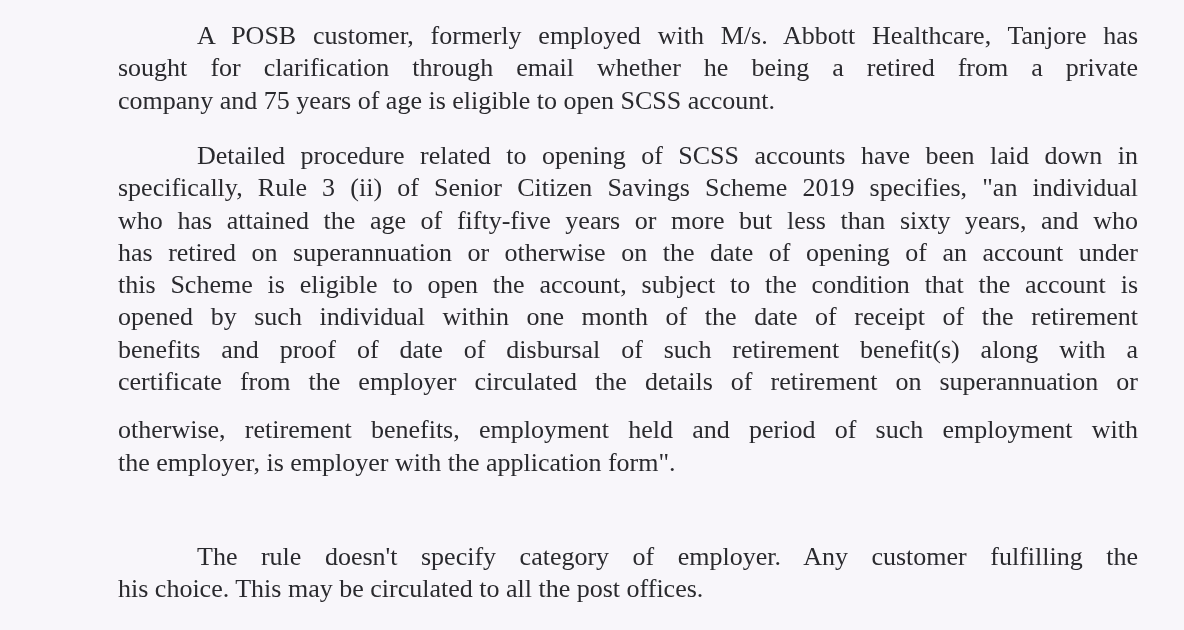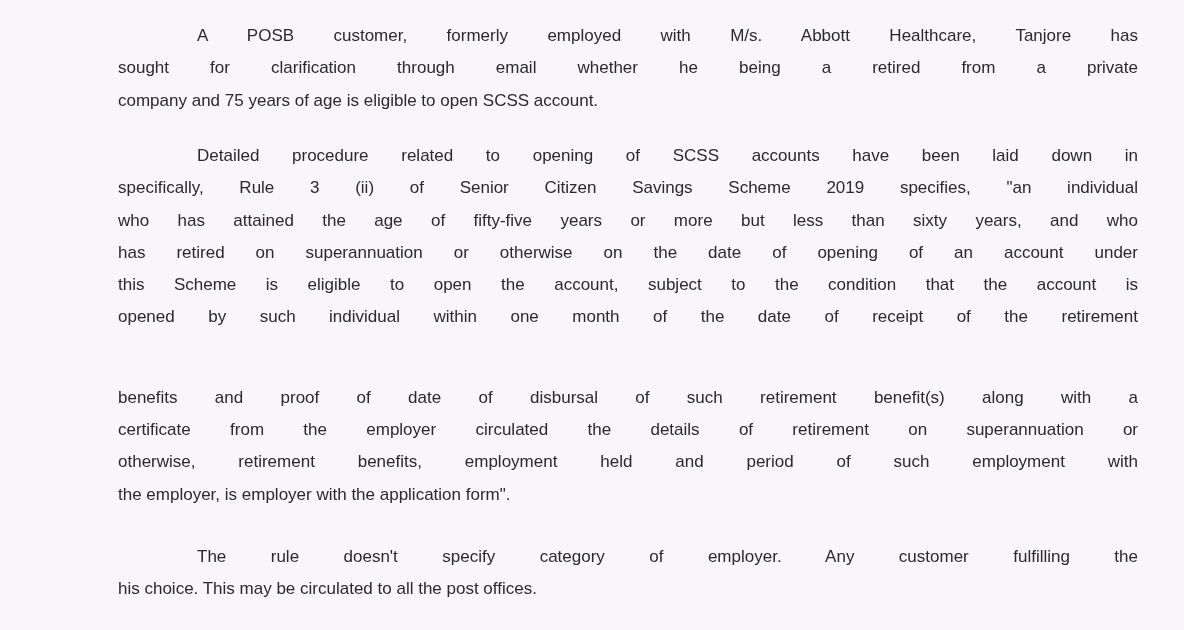--- a/index.html
+++ b/index.html
@@ -41,46 +41,46 @@
     .line.last {
       text-align-last: left;
     }
     .line.indent {
       padding-left: 79px;
     }
     .para1 { position: absolute; top: 20px; left: 39px; width: 1099px; }
     .para2 { position: absolute; top: 140px; left: 39px; width: 1099px; }
     .para3 { position: absolute; top: 541px; left: 39px; width: 1099px; }
     .p {
-      font-size: 17px;
+      font-size: 26px;
       line-height: 32.3px;
-      font-family: Liberation Sans, sans-serif;
+      font-family: Liberation Serif, serif;
     }
   </style>
 </head>
 <body>
 
 <div class="page">
 
   <div class="para para1 p">
     <span class="line indent" style="display: block;">A POSB customer, formerly employed with M/s. Abbott Healthcare, Tanjore has</span>
     <span class="line" style="display: block;">sought for clarification through email whether he being a retired from a private</span>
     <span class="line last" style="display: block;">company and 75 years of age is eligible to open SCSS account.</span>
   </div>
 
   <div class="para para2 p">
     <span class="line indent" style="display: block;">Detailed procedure related to opening of SCSS accounts have been laid down in</span>
     <span class="line" style="display: block;">specifically, Rule 3 (ii) of Senior Citizen Savings Scheme 2019 specifies, "an individual</span>
     <span class="line" style="display: block;">who has attained the age of fifty-five years or more but less than sixty years, and who</span>
     <span class="line" style="display: block;">has retired on superannuation or otherwise on the date of opening of an account under</span>
     <span class="line" style="display: block;">this Scheme is eligible to open the account, subject to the condition that the account is</span>
     <span class="line" style="display: block;">opened by such individual within one month of the date of receipt of the retirement</span>
-    <span class="line" style="display: block; margin-top: 48px;">benefits and proof of date of disbursal of such retirement benefit(s) along with a</span>
+    <span class="line" style="display: block;">benefits and proof of date of disbursal of such retirement benefit(s) along with a</span>
     <span class="line" style="display: block;">certificate from the employer circulated the details of retirement on superannuation or</span>
-    <span class="line" style="display: block;">otherwise, retirement benefits, employment held and period of such employment with</span>
+    <span class="line" style="display: block; margin-top: 16px;">otherwise, retirement benefits, employment held and period of such employment with</span>
     <span class="line last" style="display: block;">the employer, is employer with the application form".</span>
   </div>
 
   <div class="para para3 p">
     <span class="line indent" style="display: block;">The rule doesn't specify category of employer. Any customer fulfilling the</span>
     <span class="line last" style="display: block;">his choice. This may be circulated to all the post offices.</span>
   </div>
 
 </div>
 

